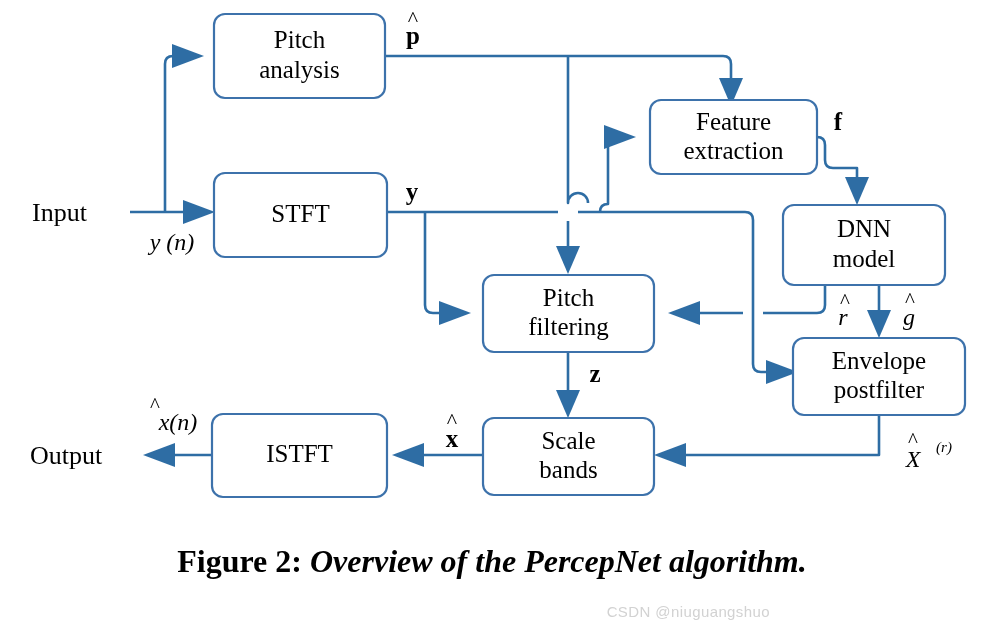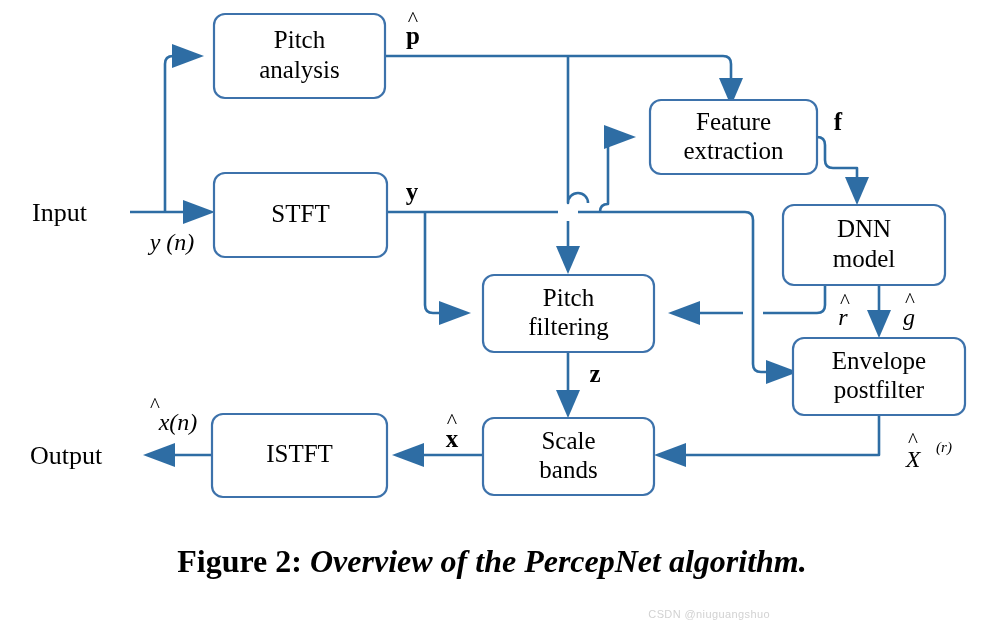--- a/index.html
+++ b/index.html
@@ -95,21 +95,21 @@
   #caption .cap-title {
     font-style: italic;
     font-weight: bold;
     font-family: "Liberation Serif", "DejaVu Serif", serif;
   }
   #watermark {
     position: absolute;
     right: 14px;
     bottom: 8px;
     font-family: "Liberation Sans", "DejaVu Sans", sans-serif;
-    font-size: 11px;
+    font-size: 15px;
     color: #d2d2d2;
     letter-spacing: 0.4px;
   }
 </style>
 </head>
 <body>
 
 <div id="diagram-root">
 
   <svg id="flow" viewBox="0 0 984 628">

